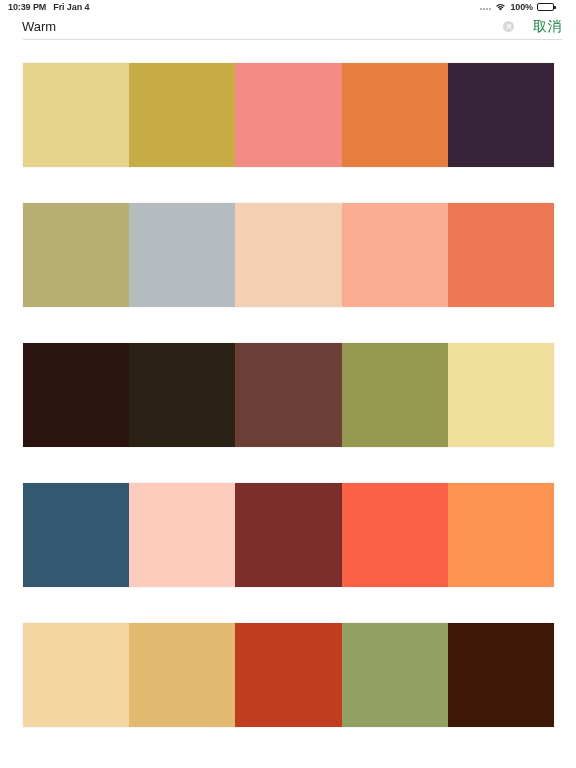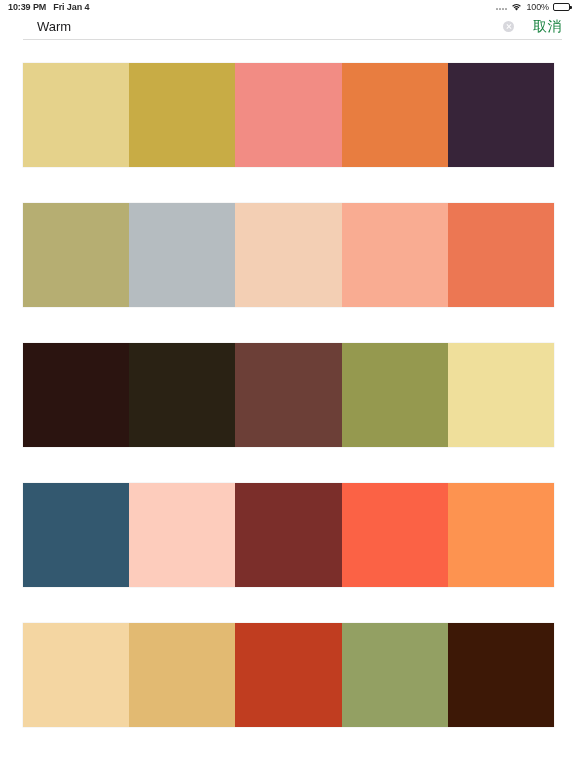--- a/index.html
+++ b/index.html
@@ -10,35 +10,35 @@
     overflow:hidden;
   }
 
   
   .status-bar{
     position:relative;
     height:13px;
     width:100%;
     display:flex;
     align-items:center;
-    padding:0 6px 0 8px;
+    padding:0 22px 0 8px;
     font-size:9px;
     color:#2b2b2b;
     letter-spacing:-0.1px;
   }
   .status-left{ display:flex; align-items:center; gap:7px; }
   .status-right{
     margin-left:auto;
     display:flex;
     align-items:center;
     gap:4px;
   }
   .sb-time{ font-weight:600; font-size:9px; }
   .sb-date{ font-weight:700; font-size:9px; }
-  .sb-pct{ font-weight:400; font-size:9px;text-align:center; }
+  .sb-pct{ font-weight:700; font-size:9px;text-align:center; }
 
   .dots-icon{ display:flex; align-items:flex-end; gap:1px; height:6px; opacity:.38; }
   .dots-icon i{ display:block; width:2px; background:#1d1d1d; border-radius:.5px; }
   .dots-icon i:nth-child(1){ height:2px; }
   .dots-icon i:nth-child(2){ height:2px; }
   .dots-icon i:nth-child(3){ height:2px; }
   .dots-icon i:nth-child(4){ height:2px; }
 
   .wifi-icon{ width:11px; height:8px; display:block; }
   .battery-icon{
@@ -57,21 +57,21 @@
     border-radius:0 1px 1px 0;
   }
   .battery-fill{ height:100%; background:#1d1d1d; border-radius:.5px; }
 
   
   .search-bar{
     position:relative;
     height:27px;
     display:flex;
     align-items:center;
-    padding-left:37px;
+    padding-left:22px;
     padding-right:14px;
   }
   .search-input{
     flex:1;
     border:none;
     outline:none;
     background:transparent;
     font-family:"Liberation Sans", sans-serif;
     font-size:13px;
     color:#1c1c1e;

